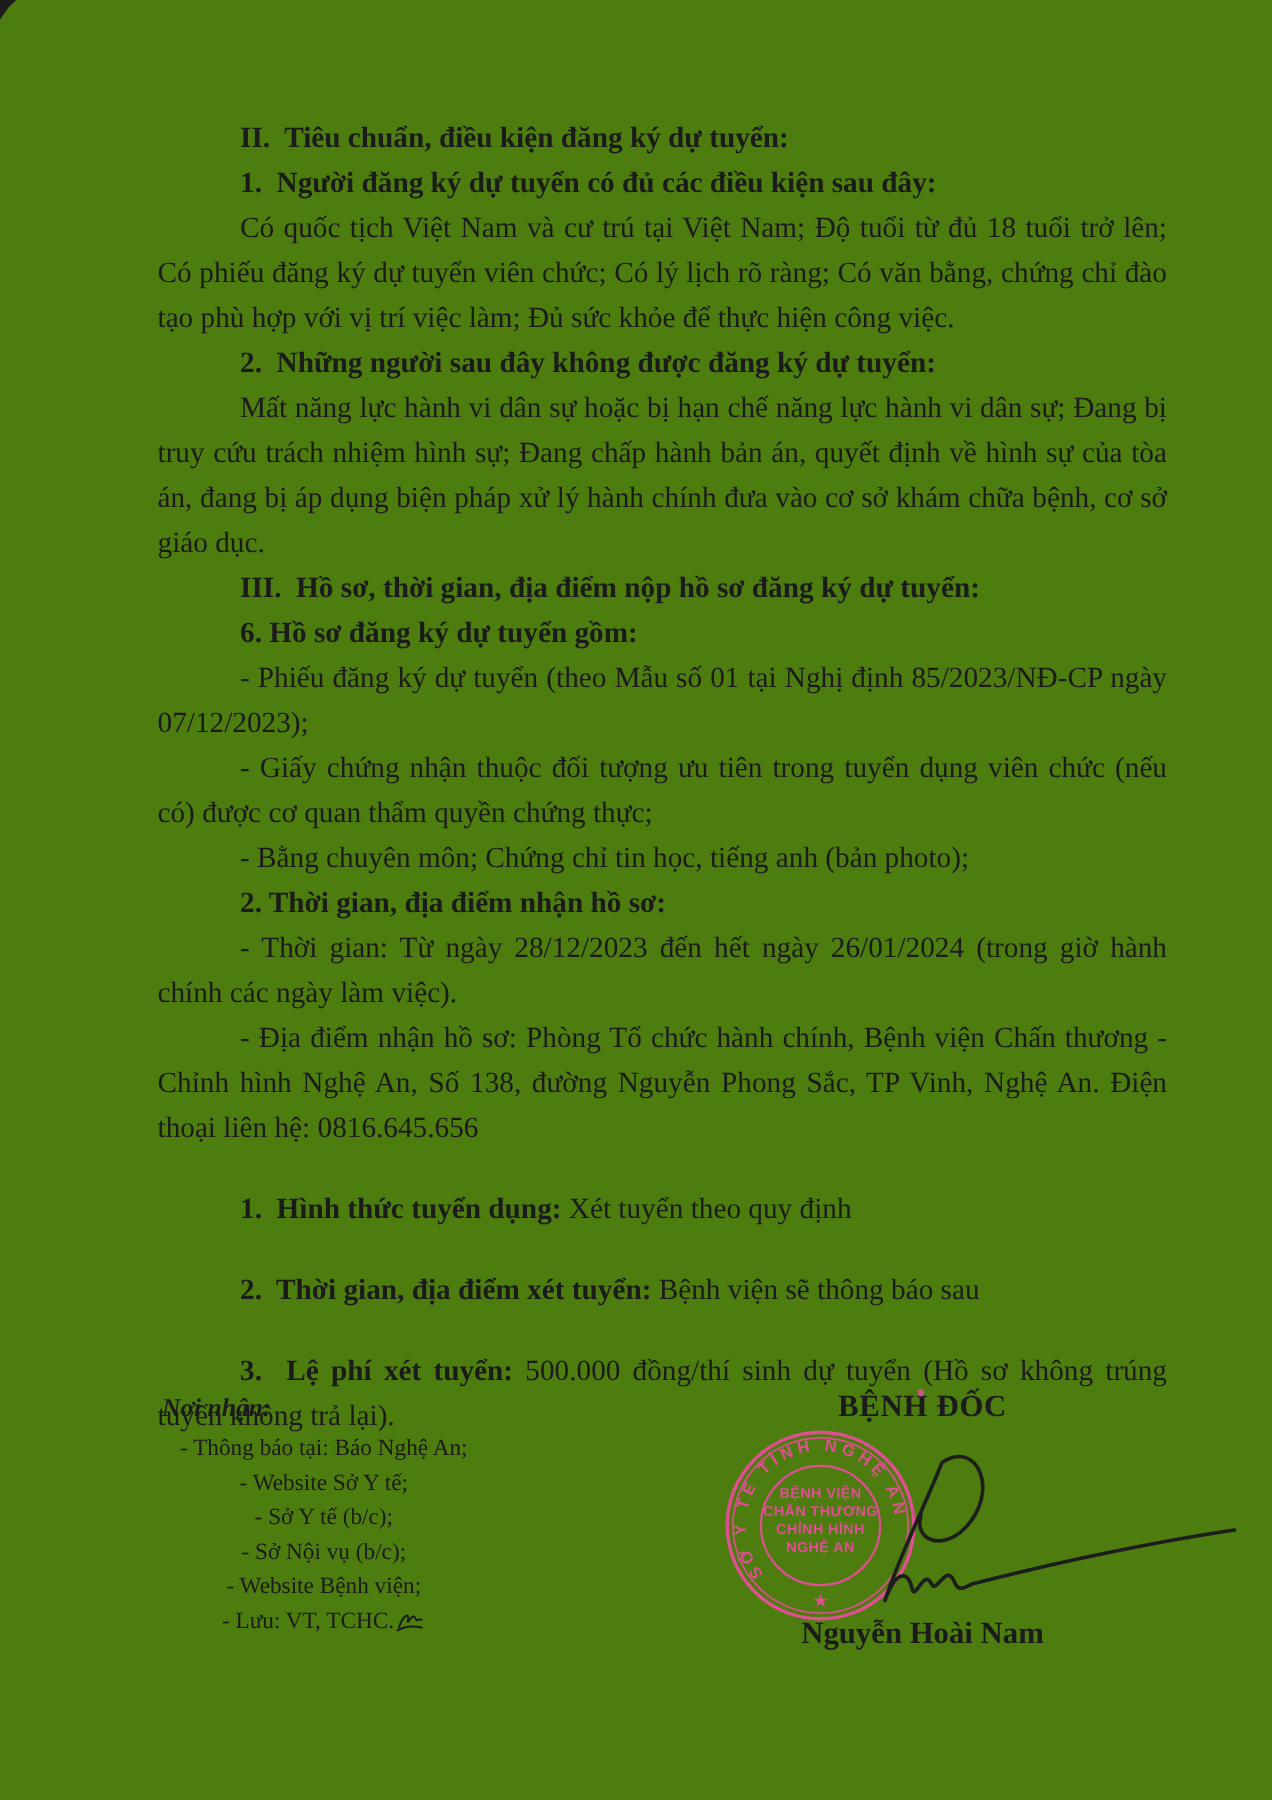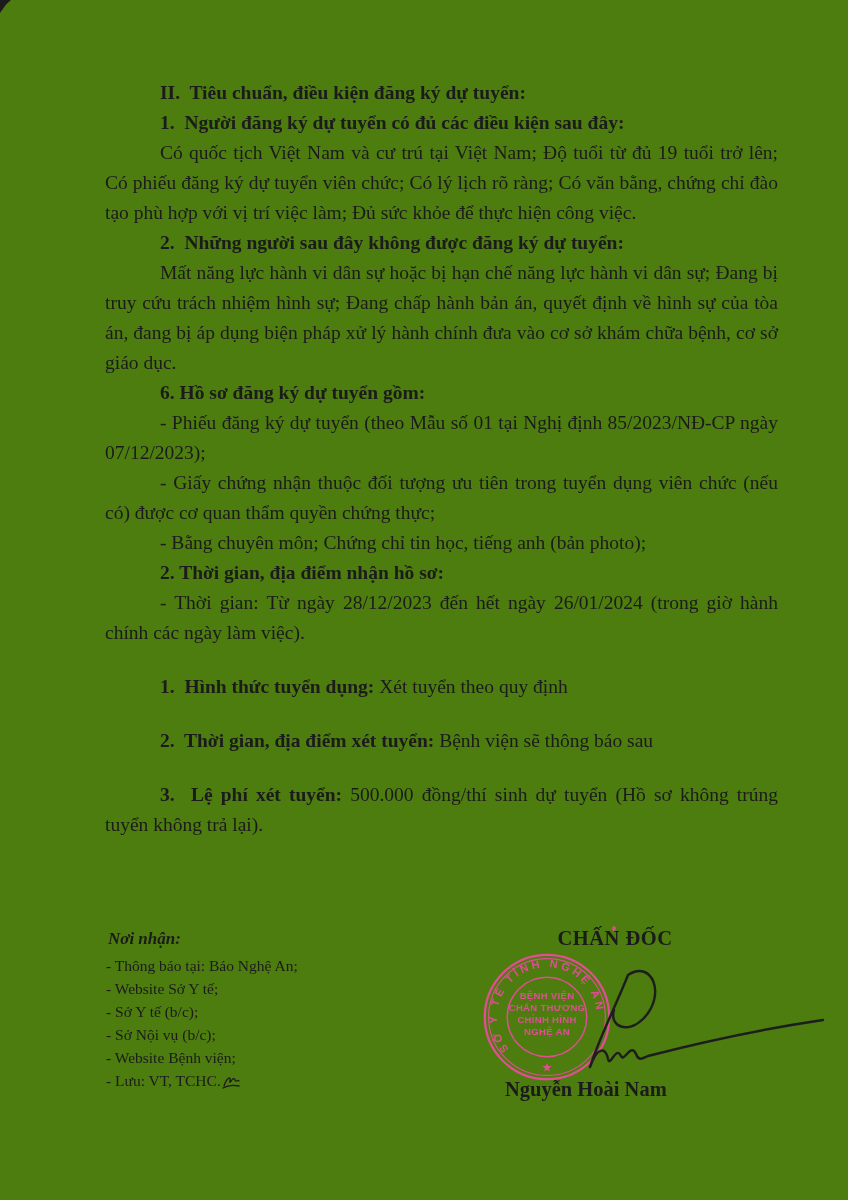--- a/index.html
+++ b/index.html
@@ -26,23 +26,23 @@
   .heading{font-weight:bold;text-indent:55px;}
   .para{text-align:justify;text-indent:55px;}
   .mixed{text-align:justify;text-indent:55px;margin-top:24px;}
   .mixed .label{font-weight:bold;}
   
   .noi-nhan-title{
     position:absolute;left:108px;top:929px;
     font-size:17px;font-weight:bold;font-style:italic;
   }
   .recipients{
-    position:absolute;left:106px;top:954px;
+    position:absolute;left:120px;top:954px;
     font-size:15.5px;line-height:23px;
-    list-style:none;margin:0;padding:0;
+    list-style:none;margin:0;padding:0;text-align:center;
   }
   .recipients li{white-space:nowrap;}
   .tchc-scribble{display:inline-block;vertical-align:-3px;margin-left:1px;}
   
   .giam-doc{
     position:absolute;left:500px;top:927px;width:230px;
     text-align:center;font-size:20.5px;font-weight:bold;letter-spacing:.5px;
   }
   .ink-dot{
     position:absolute;left:612px;top:926px;width:4px;height:5px;
@@ -52,42 +52,44 @@
   .stamp text{
     font-family:"Liberation Sans", sans-serif;
     font-weight:bold;fill:#df4f92;
   }
   .stamp .ring-label{font-size:11.5px;letter-spacing:3.2px;}
   .stamp .inner-line{font-size:10px;letter-spacing:.3px;}
   .stamp .star{font-size:11px;letter-spacing:0;}
   .signature{position:absolute;left:535px;top:955px;width:300px;height:125px;}
   .signer-name{
     position:absolute;left:505px;top:1078px;width:220px;
-    text-align:left;font-size:20.5px;font-weight:bold;
+    text-align:center;font-size:20.5px;font-weight:bold;
   }
 </style>
 </head>
 <body>
 
 <div class="page">
 
   <div class="corner-artifact"></div>
 
   <div class="main">
     <div class="block heading">II.&nbsp; Tiêu chuẩn, điều kiện đăng ký dự tuyển:</div>
     <div class="block heading">1.&nbsp; Người đăng ký dự tuyển có đủ các điều kiện sau đây:</div>
-    <div class="block para">Có quốc tịch Việt Nam và cư trú tại Việt Nam; Độ tuổi từ đủ 19 tuổi trở lên; Có phiếu đăng ký dự tuyển viên chức; Có lý lịch rõ ràng; Có văn bằng, chứng chỉ đào tạo phù hợp với vị trí việc làm; Đủ sức khỏe để thực hiện công việc.</div>
+    <div class="block para">Có quốc tịch Việt Nam và cư trú tại Việt Nam; Độ tuổi từ đủ 18 tuổi trở lên; Có phiếu đăng ký dự tuyển viên chức; Có lý lịch rõ ràng; Có văn bằng, chứng chỉ đào tạo phù hợp với vị trí việc làm; Đủ sức khỏe để thực hiện công việc.</div>
     <div class="block heading">2.&nbsp; Những người sau đây không được đăng ký dự tuyển:</div>
     <div class="block para">Mất năng lực hành vi dân sự hoặc bị hạn chế năng lực hành vi dân sự; Đang bị truy cứu trách nhiệm hình sự; Đang chấp hành bản án, quyết định về hình sự của tòa án, đang bị áp dụng biện pháp xử lý hành chính đưa vào cơ sở khám chữa bệnh, cơ sở giáo dục.</div>
+    <div class="block heading">III.&nbsp; Hồ sơ, thời gian, địa điểm nộp hồ sơ đăng ký dự tuyển:</div>
     <div class="block heading">6. Hồ sơ đăng ký dự tuyển gồm:</div>
     <div class="block para">- Phiếu đăng ký dự tuyển (theo Mẫu số 01 tại Nghị định 85/2023/NĐ-CP ngày 07/12/2023);</div>
     <div class="block para">- Giấy chứng nhận thuộc đối tượng ưu tiên trong tuyển dụng viên chức (nếu có) được cơ quan thẩm quyền chứng thực;</div>
     <div class="block para">- Bằng chuyên môn; Chứng chỉ tin học, tiếng anh (bản photo);</div>
     <div class="block heading">2. Thời gian, địa điểm nhận hồ sơ:</div>
     <div class="block para">- Thời gian: Từ ngày 28/12/2023 đến hết ngày 26/01/2024 (trong giờ hành chính các ngày làm việc).</div>
+    <div class="block para">- Địa điểm nhận hồ sơ: Phòng Tổ chức hành chính, Bệnh viện Chấn thương - Chỉnh hình Nghệ An, Số 138, đường Nguyễn Phong Sắc, TP Vinh, Nghệ An. Điện thoại liên hệ: 0816.645.656</div>
     <div class="block mixed">
       <span class="label">1.&nbsp; Hình thức tuyển dụng:</span><span> Xét tuyển theo quy định</span>
     </div>
     <div class="block mixed">
       <span class="label">2.&nbsp; Thời gian, địa điểm xét tuyển:</span><span> Bệnh viện sẽ thông báo sau</span>
     </div>
     <div class="block mixed">
       <span class="label">3.&nbsp; Lệ phí xét tuyển:</span><span> 500.000 đồng/thí sinh dự tuyển (Hồ sơ không trúng tuyển không trả lại).</span>
     </div>
   </div>
@@ -97,21 +99,21 @@
     <li>- Thông báo tại: Báo Nghệ An;</li>
     <li>- Website Sở Y tế;</li>
     <li>- Sở Y tế (b/c);</li>
     <li>- Sở Nội vụ (b/c);</li>
     <li>- Website Bệnh viện;</li>
     <li><span>- Lưu: VT, TCHC.</span><svg class="tchc-scribble" width="20" height="16" viewBox="0 0 20 16" aria-hidden="true">
           <path d="M2,13 C5,4 9,3 8,8 C7,13 11,2 13,7 C14,10 16,6 17,8 M1,15 C6,12 12,12 17,13" fill="none" stroke="#1b1b1b" stroke-width="1.3" stroke-linecap="round"></path>
         </svg></li>
   </ul>
 
-  <div class="giam-doc">CHẤN ĐỐC</div>
+  <div class="giam-doc">BỆNH ĐỐC</div>
   <div class="ink-dot"></div>
 
   <svg class="stamp" viewBox="0 0 140 140" aria-hidden="true">
     <circle cx="70" cy="70" r="65" fill="none" stroke="#df4f92" stroke-width="2.4"></circle>
     <circle cx="70" cy="70" r="61" fill="none" stroke="#df4f92" stroke-width="1.2"></circle>
     <circle cx="70" cy="70" r="41.5" fill="none" stroke="#df4f92" stroke-width="1.5"></circle>
     <defs>
       <path id="ringPath" d="M 33.2 106.8 A 52 52 0 1 1 106.8 106.8" fill="none"></path>
     </defs>
     <text class="ring-label">

